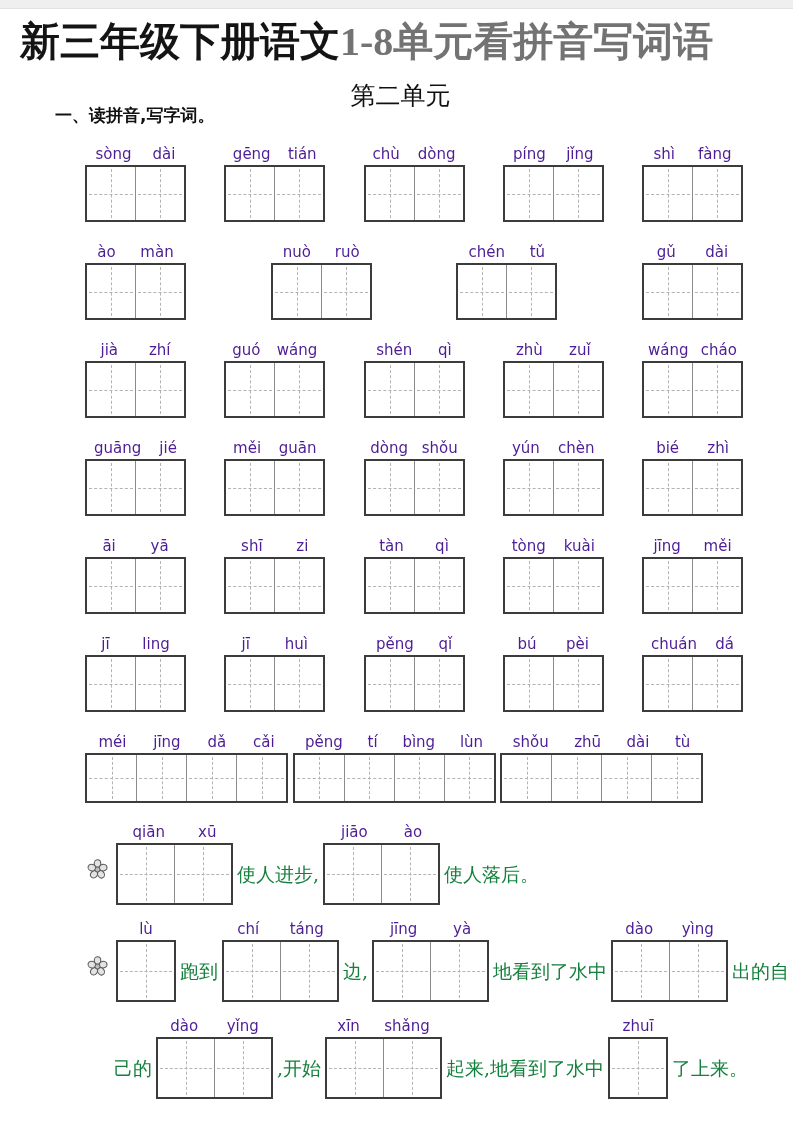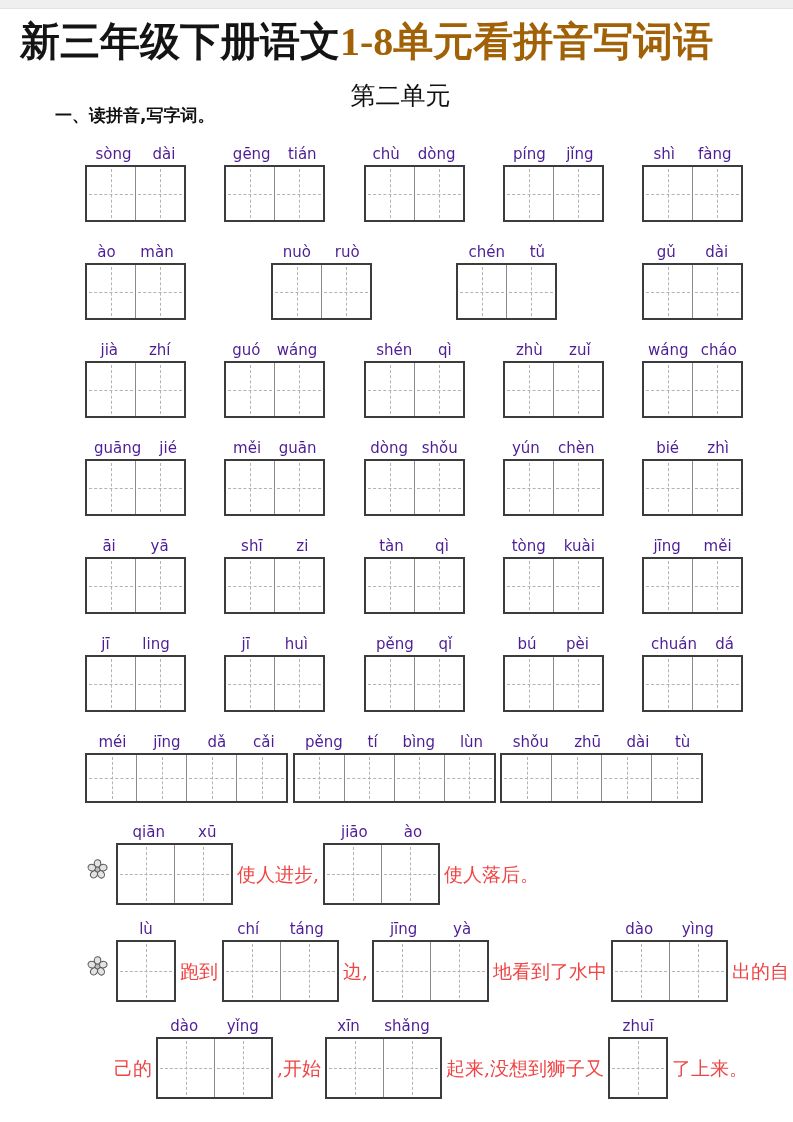--- a/index.html
+++ b/index.html
@@ -2,21 +2,21 @@
 <html><head>
 <meta charset="utf-8">
 <style>
   html,body{margin:0;padding:0;background:#ffffff;}
   .page{position:relative;width:793px;height:1122px;background:#fff;overflow:hidden;
         font-family:"DejaVu Sans","Liberation Sans",sans-serif;}
   .top-strip{height:8px;background:#efefef;border-bottom:1px solid #e2e2e2;}
 
   .titlebar{padding:10px 0 0 20px;font-family:"Liberation Serif","DejaVu Serif",serif;
             font-weight:bold;font-size:40px;line-height:1.15;white-space:nowrap;color:#141414;}
-  .title-red{color:#a16207;}
+  .title-red{color:#737373;}
 
   .subhead{position:relative;height:48px;margin-top:14px;}
   .section-title{position:absolute;left:8px;right:0;top:0;text-align:center;
                  font-family:"Liberation Serif","DejaVu Serif",serif;font-size:25px;color:#111;}
   .instruction{position:absolute;left:55px;bottom:0;font-weight:bold;font-size:17px;color:#111;}
 
   .grid{margin-top:12px;}
   .wrow{display:flex;justify-content:space-between;margin:0 50px 15px 85px;}
   .wrow4{margin-right:90px;margin-bottom:14px;}
   .wcol{display:flex;flex-direction:column;}
@@ -29,21 +29,21 @@
   .cell+.cell{border-left:1.5px solid #8a8a8a;}
   .cell::before{content:"";position:absolute;top:2px;bottom:2px;left:50%;border-left:1px dashed #b3b3b3;}
   .cell::after{content:"";position:absolute;left:2px;right:2px;top:50%;border-top:1px dashed #b3b3b3;}
   .wrow4 .cell{width:49px;height:46px;}
 
   .sentences{margin-top:6px;}
   .sentence{display:flex;align-items:flex-end;margin:0 0 9px 86px;}
   .sentence.indent{margin-left:112px;}
   .scol{display:flex;flex-direction:column;margin:0 2px;}
   .sentence .cell{width:56px;height:58px;}
-  .stext{font-family:"DejaVu Serif","Liberation Serif",serif;font-size:19px;color:#ef4444;
+  .stext{font-family:"DejaVu Serif","Liberation Serif",serif;font-size:19px;color:#15803d;
          padding:0 2px 17px;white-space:nowrap;}
   .flower{margin:0 5px 20px 0;flex:0 0 auto;}
 </style>
 </head>
 <body>
 
 <div class="page">
   <div class="top-strip"></div>
 
   <div class="titlebar">
@@ -509,21 +509,21 @@
         <div class="scol">
           <div class="pylabel">
             <span>xīn</span>
             <span>shǎng</span>
           </div>
           <div class="wbox">
             <div class="cell"></div>
             <div class="cell"></div>
           </div>
         </div>
-        <span class="stext">起来,没想到狮子又</span>
+        <span class="stext">起来,地看到了水中</span>
         <div class="scol">
           <div class="pylabel">
             <span>zhuī</span>
           </div>
           <div class="wbox">
             <div class="cell"></div>
           </div>
         </div>
         <span class="stext">了上来。</span>
       </div>

